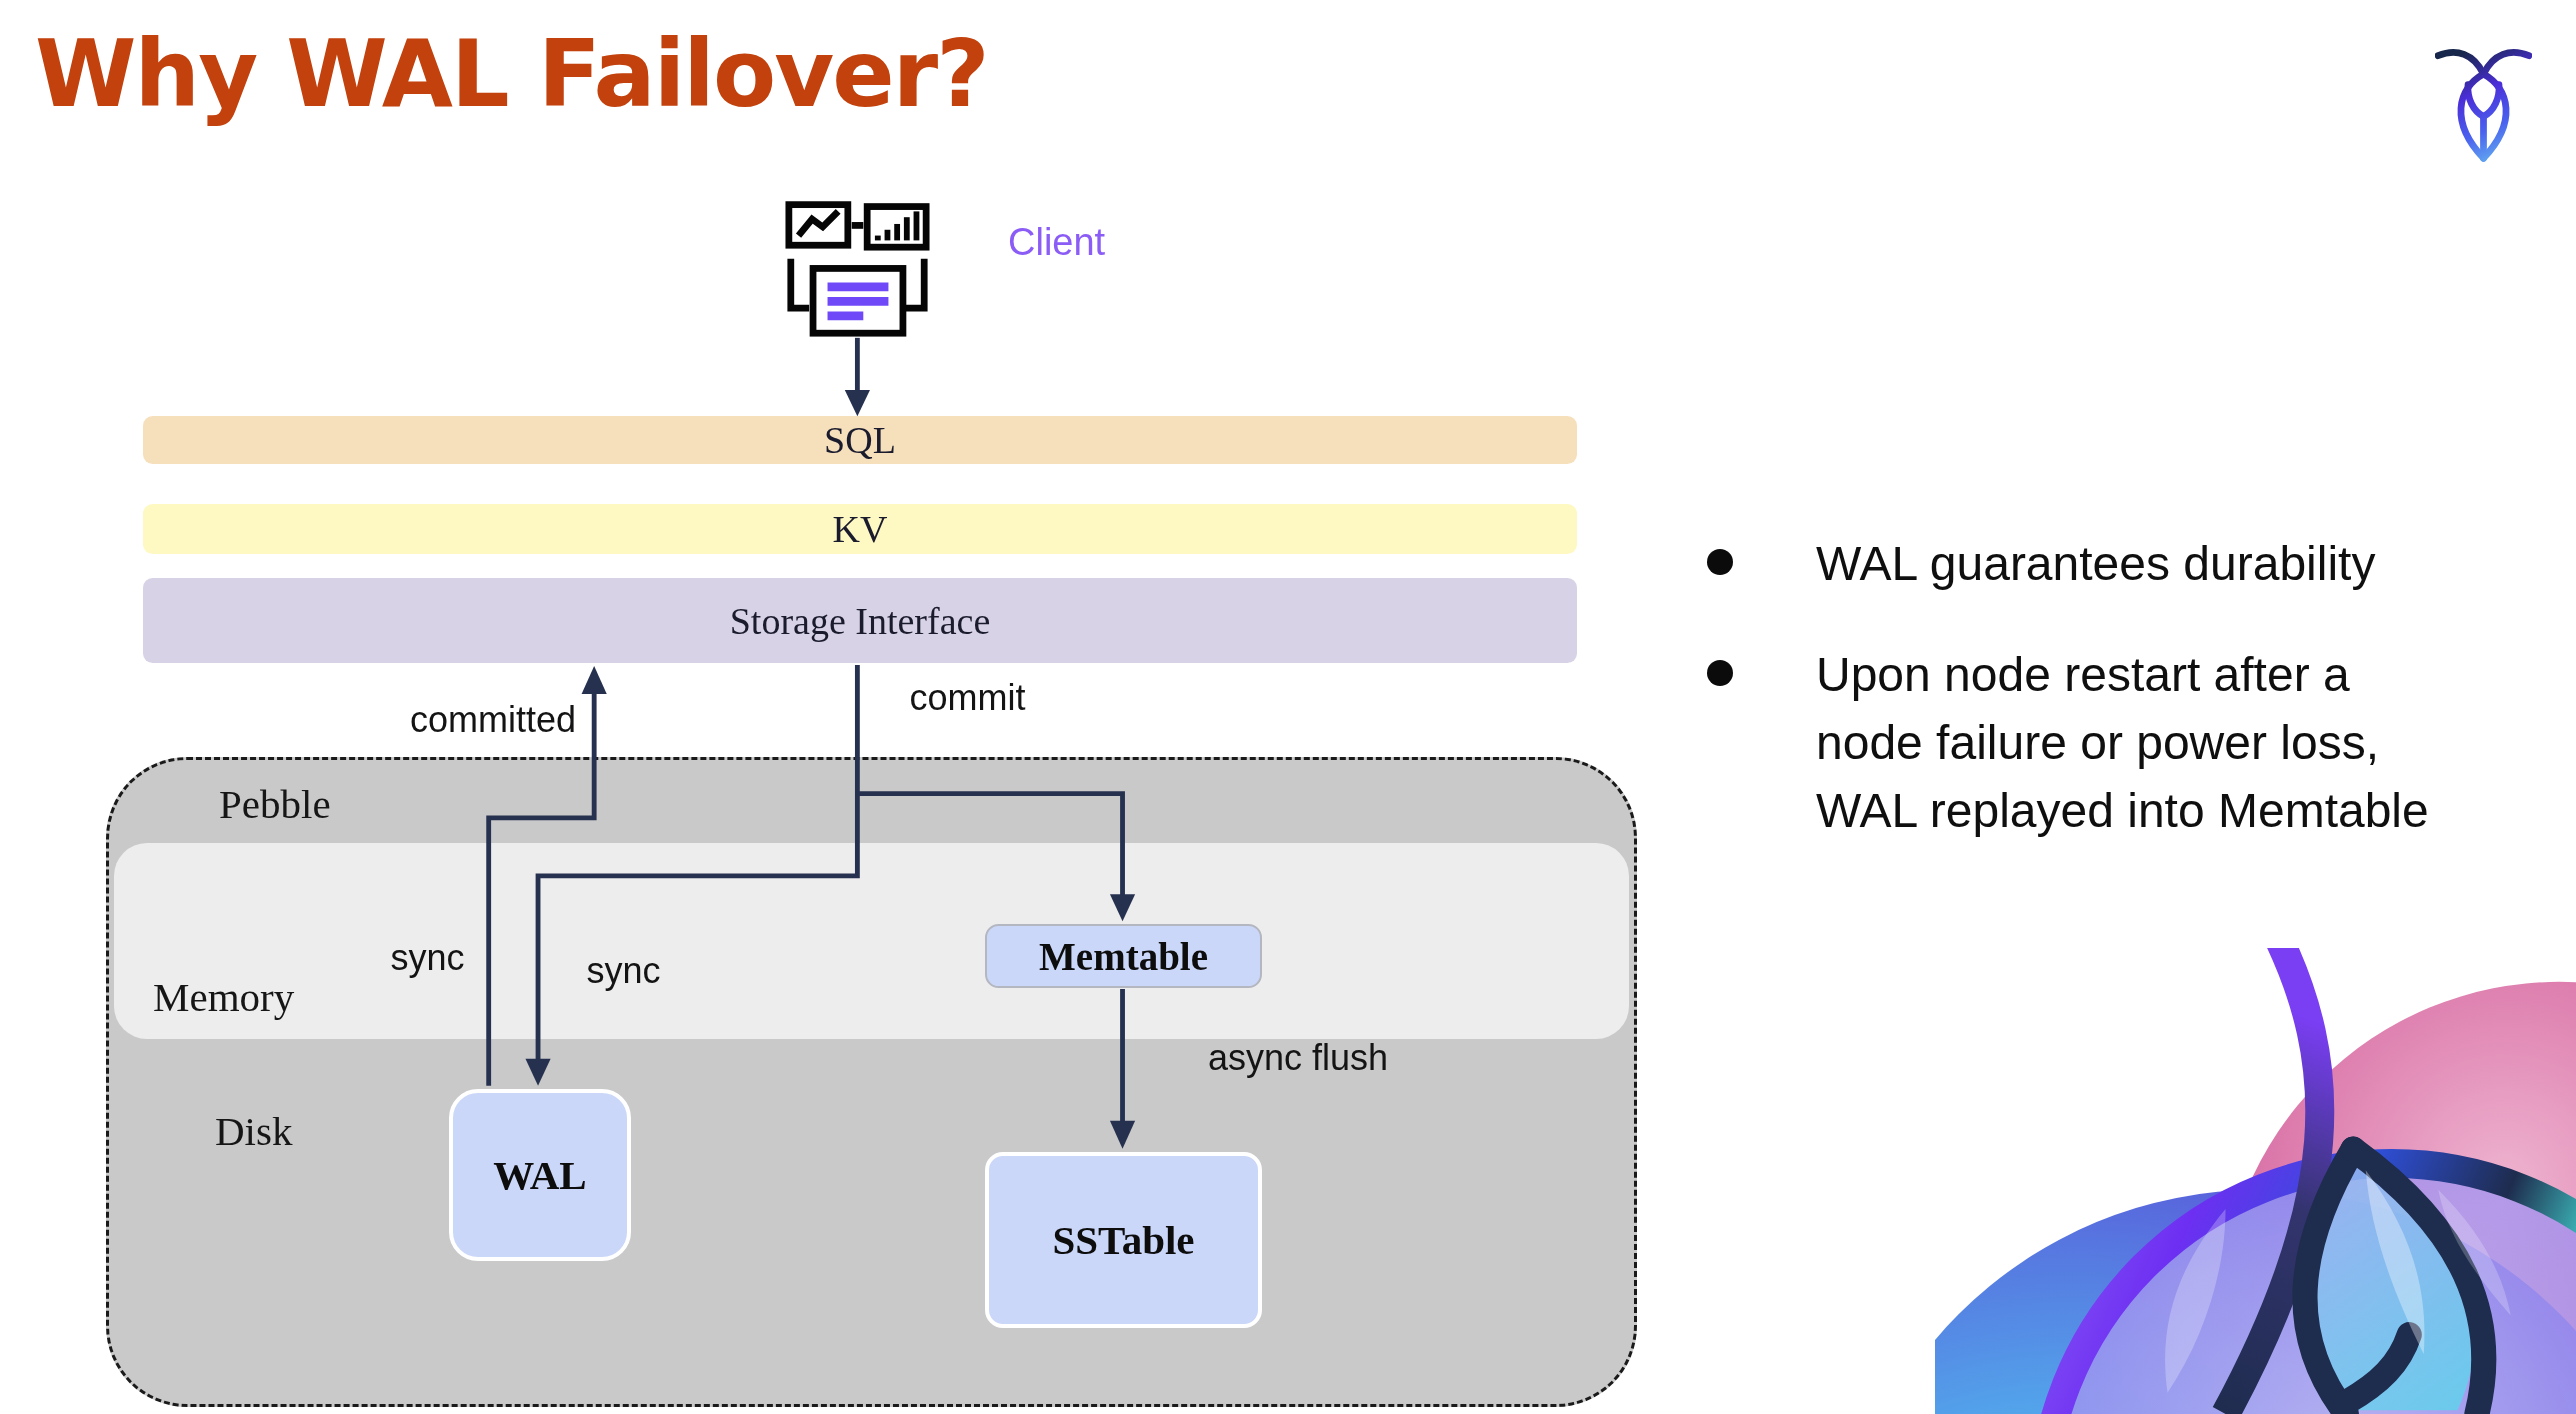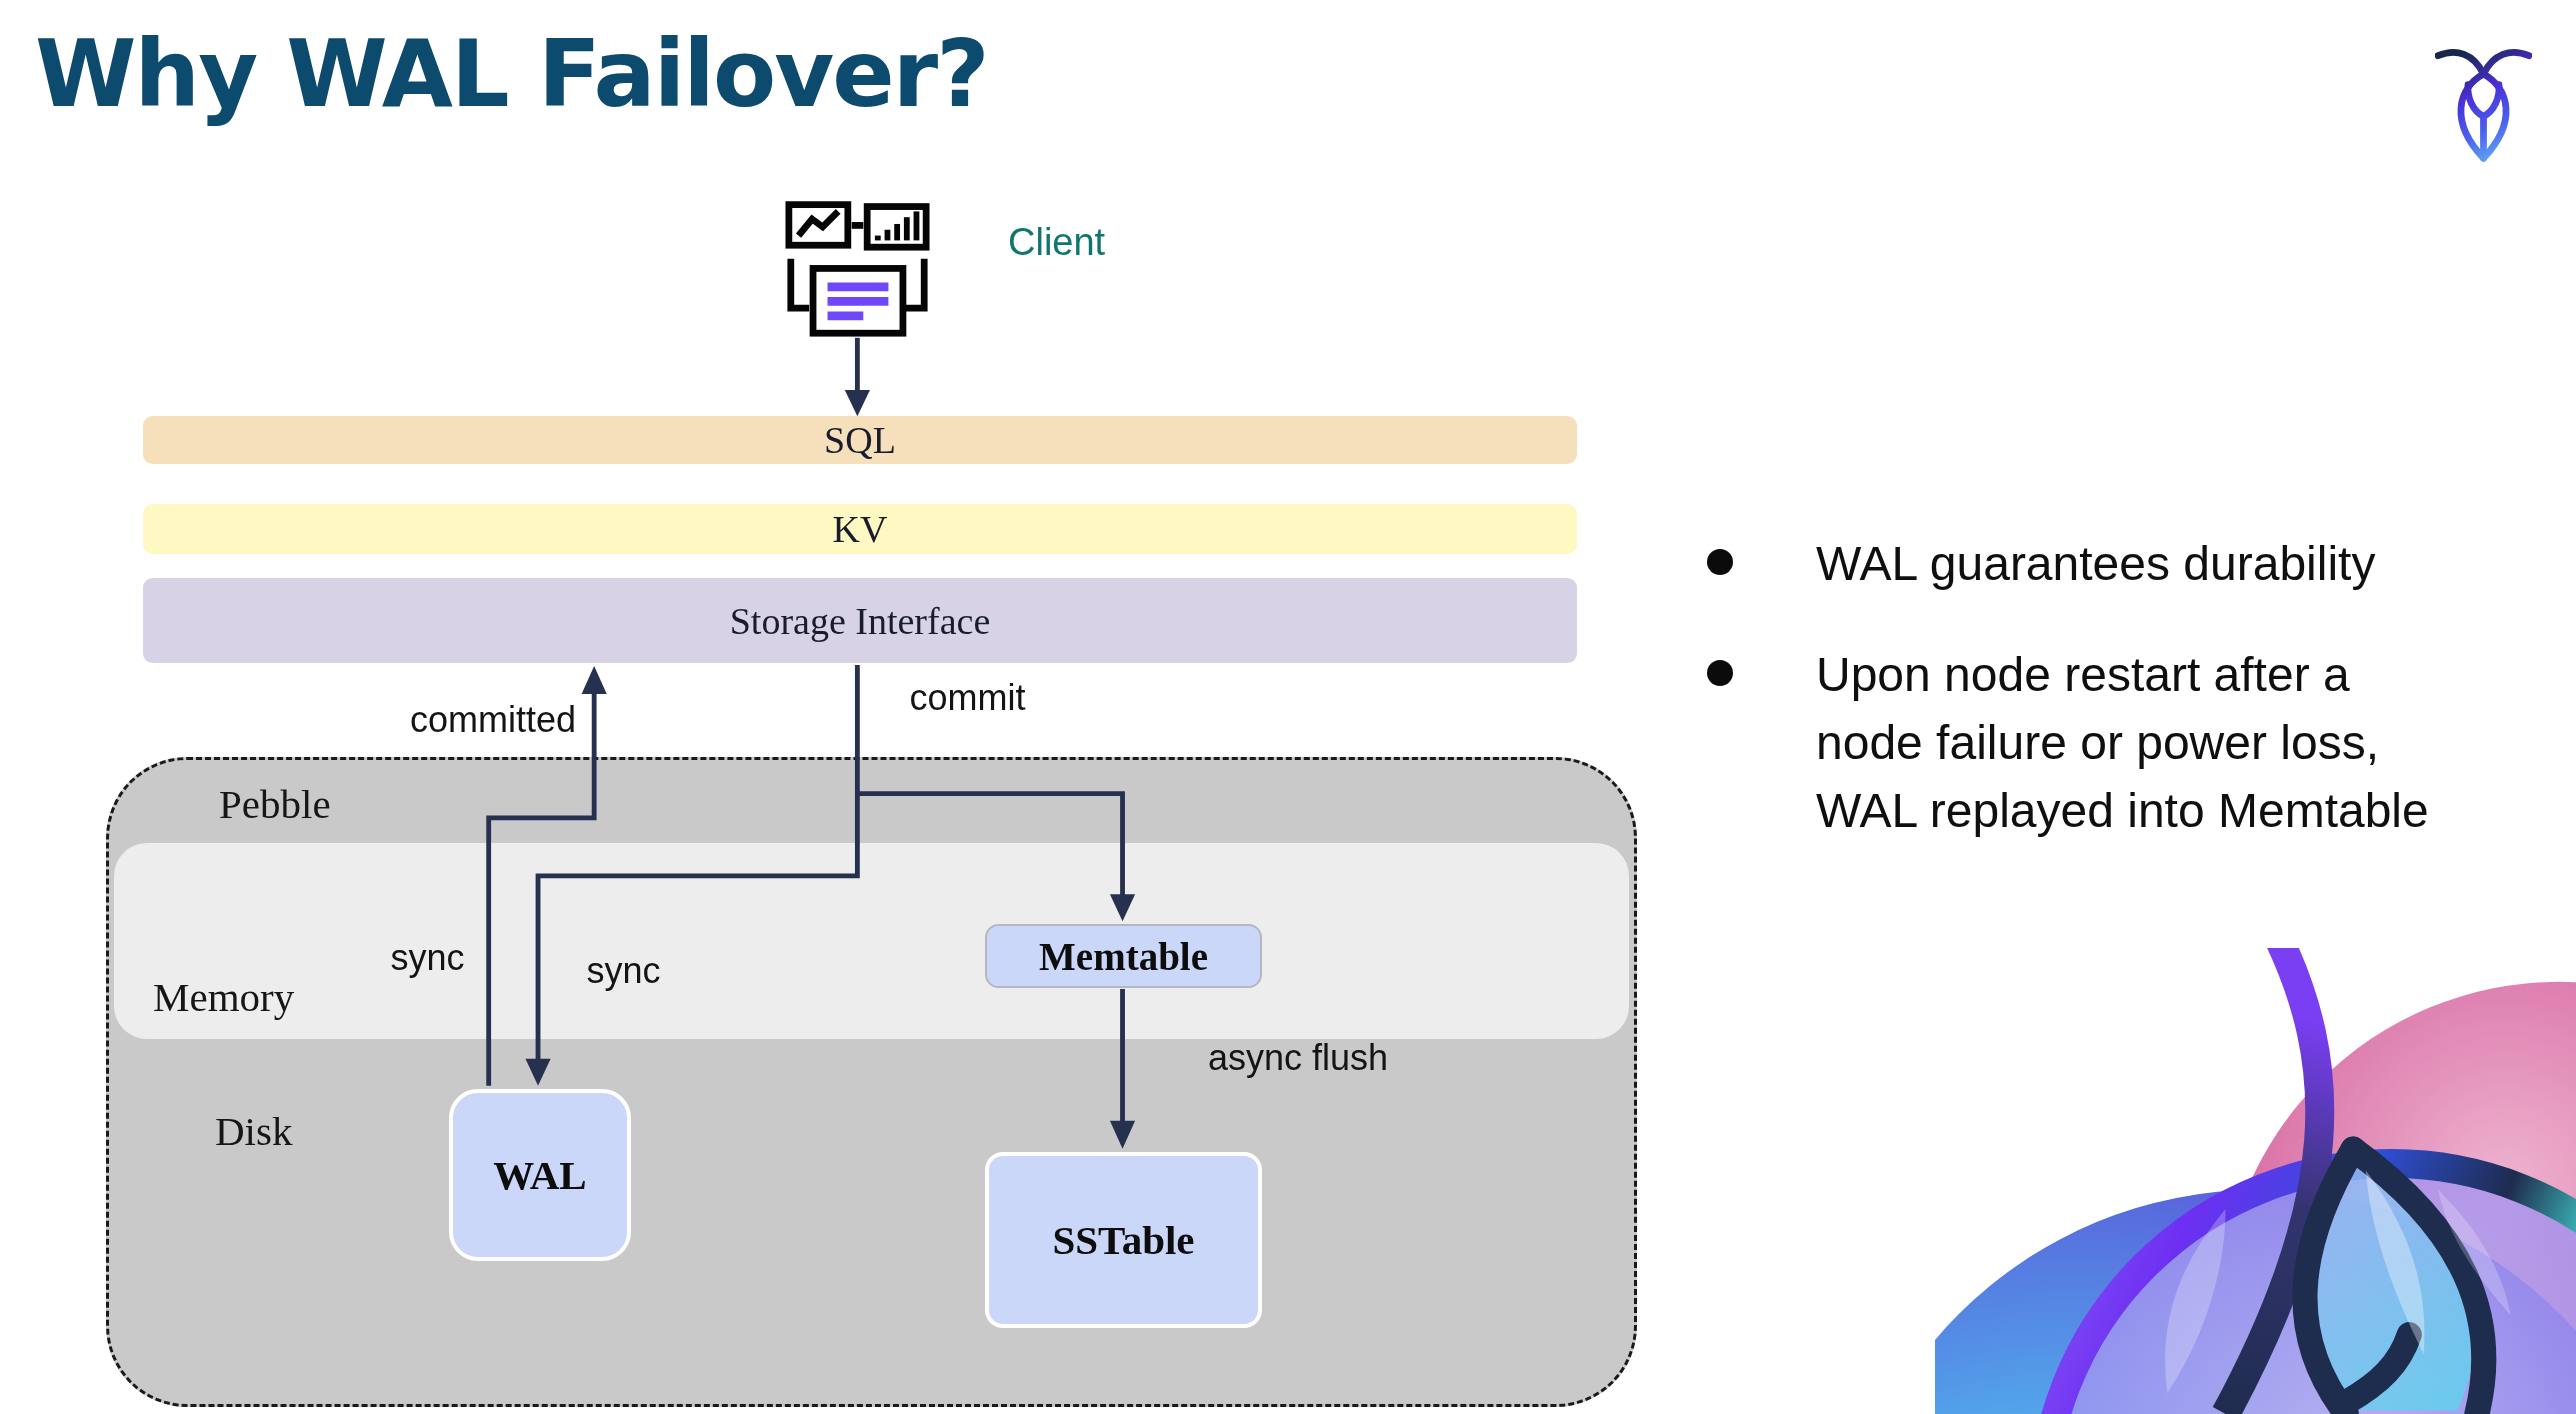--- a/index.html
+++ b/index.html
@@ -7,24 +7,24 @@
     position:relative; width:2576px; height:1415px;
     background:#ffffff; overflow:hidden;
     font-family:"Liberation Sans", sans-serif;
     color:#111;
   }
   .abs{position:absolute;}
   
   #title{
     left:35px; top:21px; width:1355px;
     font-family:"DejaVu Sans", sans-serif;
-    font-weight:bold; font-size:92px; letter-spacing:-1.9px; color:#0c4a6e;
-  }
-  
-  #client-label{left:1008px; top:221px; font-size:38px; color:#0f766e;}
+    font-weight:bold; font-size:92px; letter-spacing:-1.9px; color:#c2410c;
+  }
+  
+  #client-label{left:1008px; top:221px; font-size:38px; color:#8b5cf6;}
   
   .layer-bar{
     left:143px; width:1434px; border-radius:9.7px;
     display:flex; align-items:center; justify-content:center;
     font-family:"Liberation Serif", serif; font-size:38px; color:#1b1b2e;
   }
   #bar-sql{top:416px; height:48px;}
   #bar-kv{top:504px; height:50px;}
   #bar-storage{top:578px; height:85px;}
   

